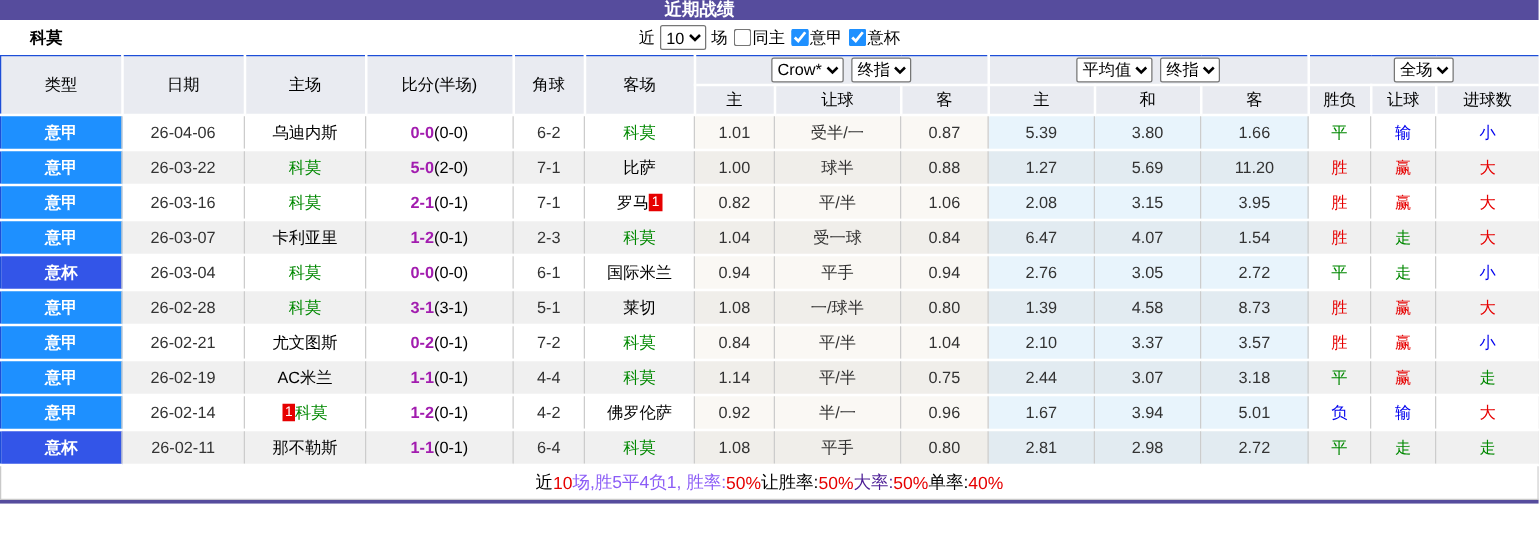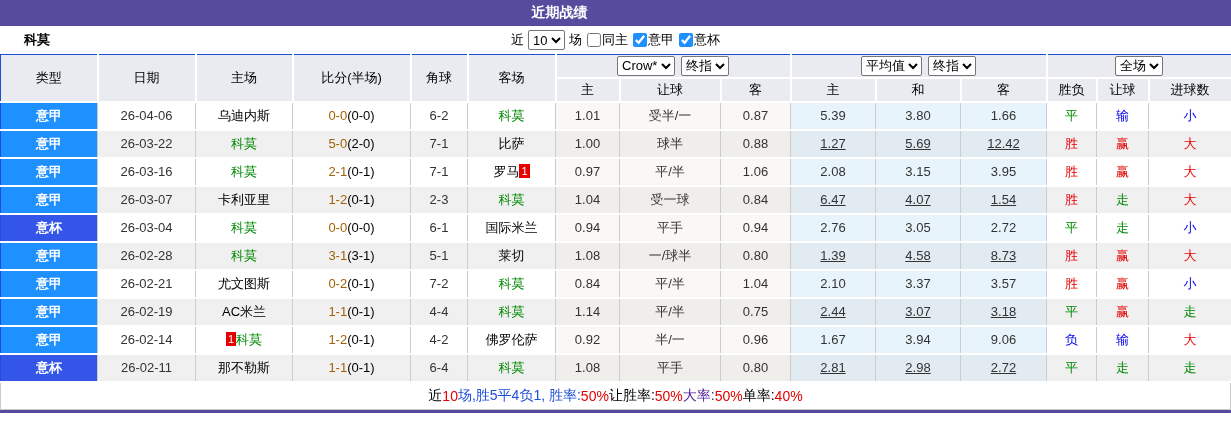--- a/index.html
+++ b/index.html
@@ -1,21 +1,21 @@
 <!DOCTYPE html>
 <html><head>
 <meta charset="utf-8">
 <style>
   * { box-sizing: border-box; margin: 0; padding: 0; }
   html,body { width: 1231px; background: #fff; font-family: "Liberation Sans", "DejaVu Sans", sans-serif; }
   .page { width: 1231px; position: relative; }
 
   
   .titlebar {
-    height: 26px; background: #564C9D; color: #fff;
+    height: 16px; background: #564C9D; color: #fff;
     display: flex; align-items: center; justify-content: center; gap: 14px;
     font-size: 13px;
   }
   .titlebar .title { font-weight: bold; font-size: 14px; }
   .titlebar label { display: inline-flex; align-items: center; gap: 3px; cursor: pointer; margin-top: 40px; }
   .titlebar input[type=radio] { accent-color: #2b6cf0; width: 13px; height: 13px; }
 
   
   .controls {
     height: 28px; position: relative; display: flex; align-items: center; justify-content: center;
@@ -38,25 +38,25 @@
   thead tr.sub th { height: 24px; }
   table { border: 1px solid #1d4ed8; }
   tbody td {
     height: 28px; text-align: center; padding: 0;
     border-right: 1px solid #ccc; border-bottom: 2px solid #fff;
     color: #333; background: #fff;
   }
   tr.alt td { background: #F0F0F0; }
   td.league { color: #fff; font-weight: bold; }
   td.avg { background: #E8F4FC; }
-  tr.alt td.avg { background: #E2EBF1; text-decoration: underline; }
+  tr.alt td.avg { background: #E2EBF1; }
   td.crow { background: #FAF8F4; }
   tr.alt td.crow { background: #F0EEEA; }
   .green { color: #008800; }
-  .red { color: #a16207; }
+  .red { color: #a21caf; font-weight: bold; }
   .black { color: #000; }
   .badge {
     display: inline-block; background: #E60000; color: #fff; font-size: 11px;
     line-height: 14px; padding: 0 2px; vertical-align: 1px;
   }
   .hdr-group { display: flex; align-items: center; justify-content: center; gap: 6px; }
 
   
   .footer {
     height: 27px; display: flex; align-items: center; justify-content: center;
@@ -191,33 +191,33 @@
           <td>26-03-22</td>
           <td><span class="green">科莫</span></td>
           <td><span class="red">5-0</span><span class="black">(2-0)</span></td>
           <td>7-1</td>
           <td><span class="black">比萨</span></td>
           <td class="crow">1.00</td>
           <td class="crow">球半</td>
           <td class="crow">0.88</td>
           <td class="avg">1.27</td>
           <td class="avg">5.69</td>
-          <td class="avg">12.42</td>
+          <td class="avg">11.20</td>
           <td style="color: rgb(230, 0, 0);">胜</td>
           <td style="color: rgb(230, 0, 0);">赢</td>
           <td style="color: rgb(230, 0, 0);">大</td>
         </tr>
         <tr>
           <td class="league" style="background: rgb(30, 144, 255);">意甲</td>
           <td>26-03-16</td>
           <td><span class="green">科莫</span></td>
           <td><span class="red">2-1</span><span class="black">(0-1)</span></td>
           <td>7-1</td>
           <td><span class="black">罗马</span><span class="badge">1</span></td>
-          <td class="crow">0.97</td>
+          <td class="crow">0.82</td>
           <td class="crow">平/半</td>
           <td class="crow">1.06</td>
           <td class="avg">2.08</td>
           <td class="avg">3.15</td>
           <td class="avg">3.95</td>
           <td style="color: rgb(230, 0, 0);">胜</td>
           <td style="color: rgb(230, 0, 0);">赢</td>
           <td style="color: rgb(230, 0, 0);">大</td>
         </tr>
         <tr class="alt">
@@ -310,21 +310,21 @@
           <td>26-02-14</td>
           <td><span class="badge">1</span><span class="green">科莫</span></td>
           <td><span class="red">1-2</span><span class="black">(0-1)</span></td>
           <td>4-2</td>
           <td><span class="black">佛罗伦萨</span></td>
           <td class="crow">0.92</td>
           <td class="crow">半/一</td>
           <td class="crow">0.96</td>
           <td class="avg">1.67</td>
           <td class="avg">3.94</td>
-          <td class="avg">9.06</td>
+          <td class="avg">5.01</td>
           <td style="color: rgb(0, 0, 238);">负</td>
           <td style="color: rgb(0, 0, 238);">输</td>
           <td style="color: rgb(230, 0, 0);">大</td>
         </tr>
         <tr class="alt">
           <td class="league" style="background: rgb(51, 85, 232);">意杯</td>
           <td>26-02-11</td>
           <td><span class="black">那不勒斯</span></td>
           <td><span class="red">1-1</span><span class="black">(0-1)</span></td>
           <td>6-4</td>
@@ -338,21 +338,21 @@
           <td style="color: rgb(0, 136, 0);">平</td>
           <td style="color: rgb(0, 136, 0);">走</td>
           <td style="color: rgb(0, 136, 0);">走</td>
         </tr>
       </tbody>
   </table>
 
   <div class="footer" id="footer">
       <span style="color: rgb(0, 0, 0);">近</span>
       <span style="color: rgb(230, 0, 0);">10</span>
-      <span style="color: #1d4ed8;">场,胜5平4负1, 胜率:</span>
+      <span style="color: #8b5cf6;">场,胜5平4负1, 胜率:</span>
       <span style="color: rgb(230, 0, 0);">50%</span>
       <span style="color: rgb(0, 0, 0);"> 让胜率:</span>
       <span style="color: rgb(230, 0, 0);">50%</span>
       <span style="color: #4c1d95;"> 大率:</span>
       <span style="color: rgb(230, 0, 0);">50%</span>
       <span style="color: rgb(0, 0, 0);"> 单率:</span>
       <span style="color: rgb(230, 0, 0);">40%</span>
     </div>
   <div class="bottom-strip"></div>
 </div>

